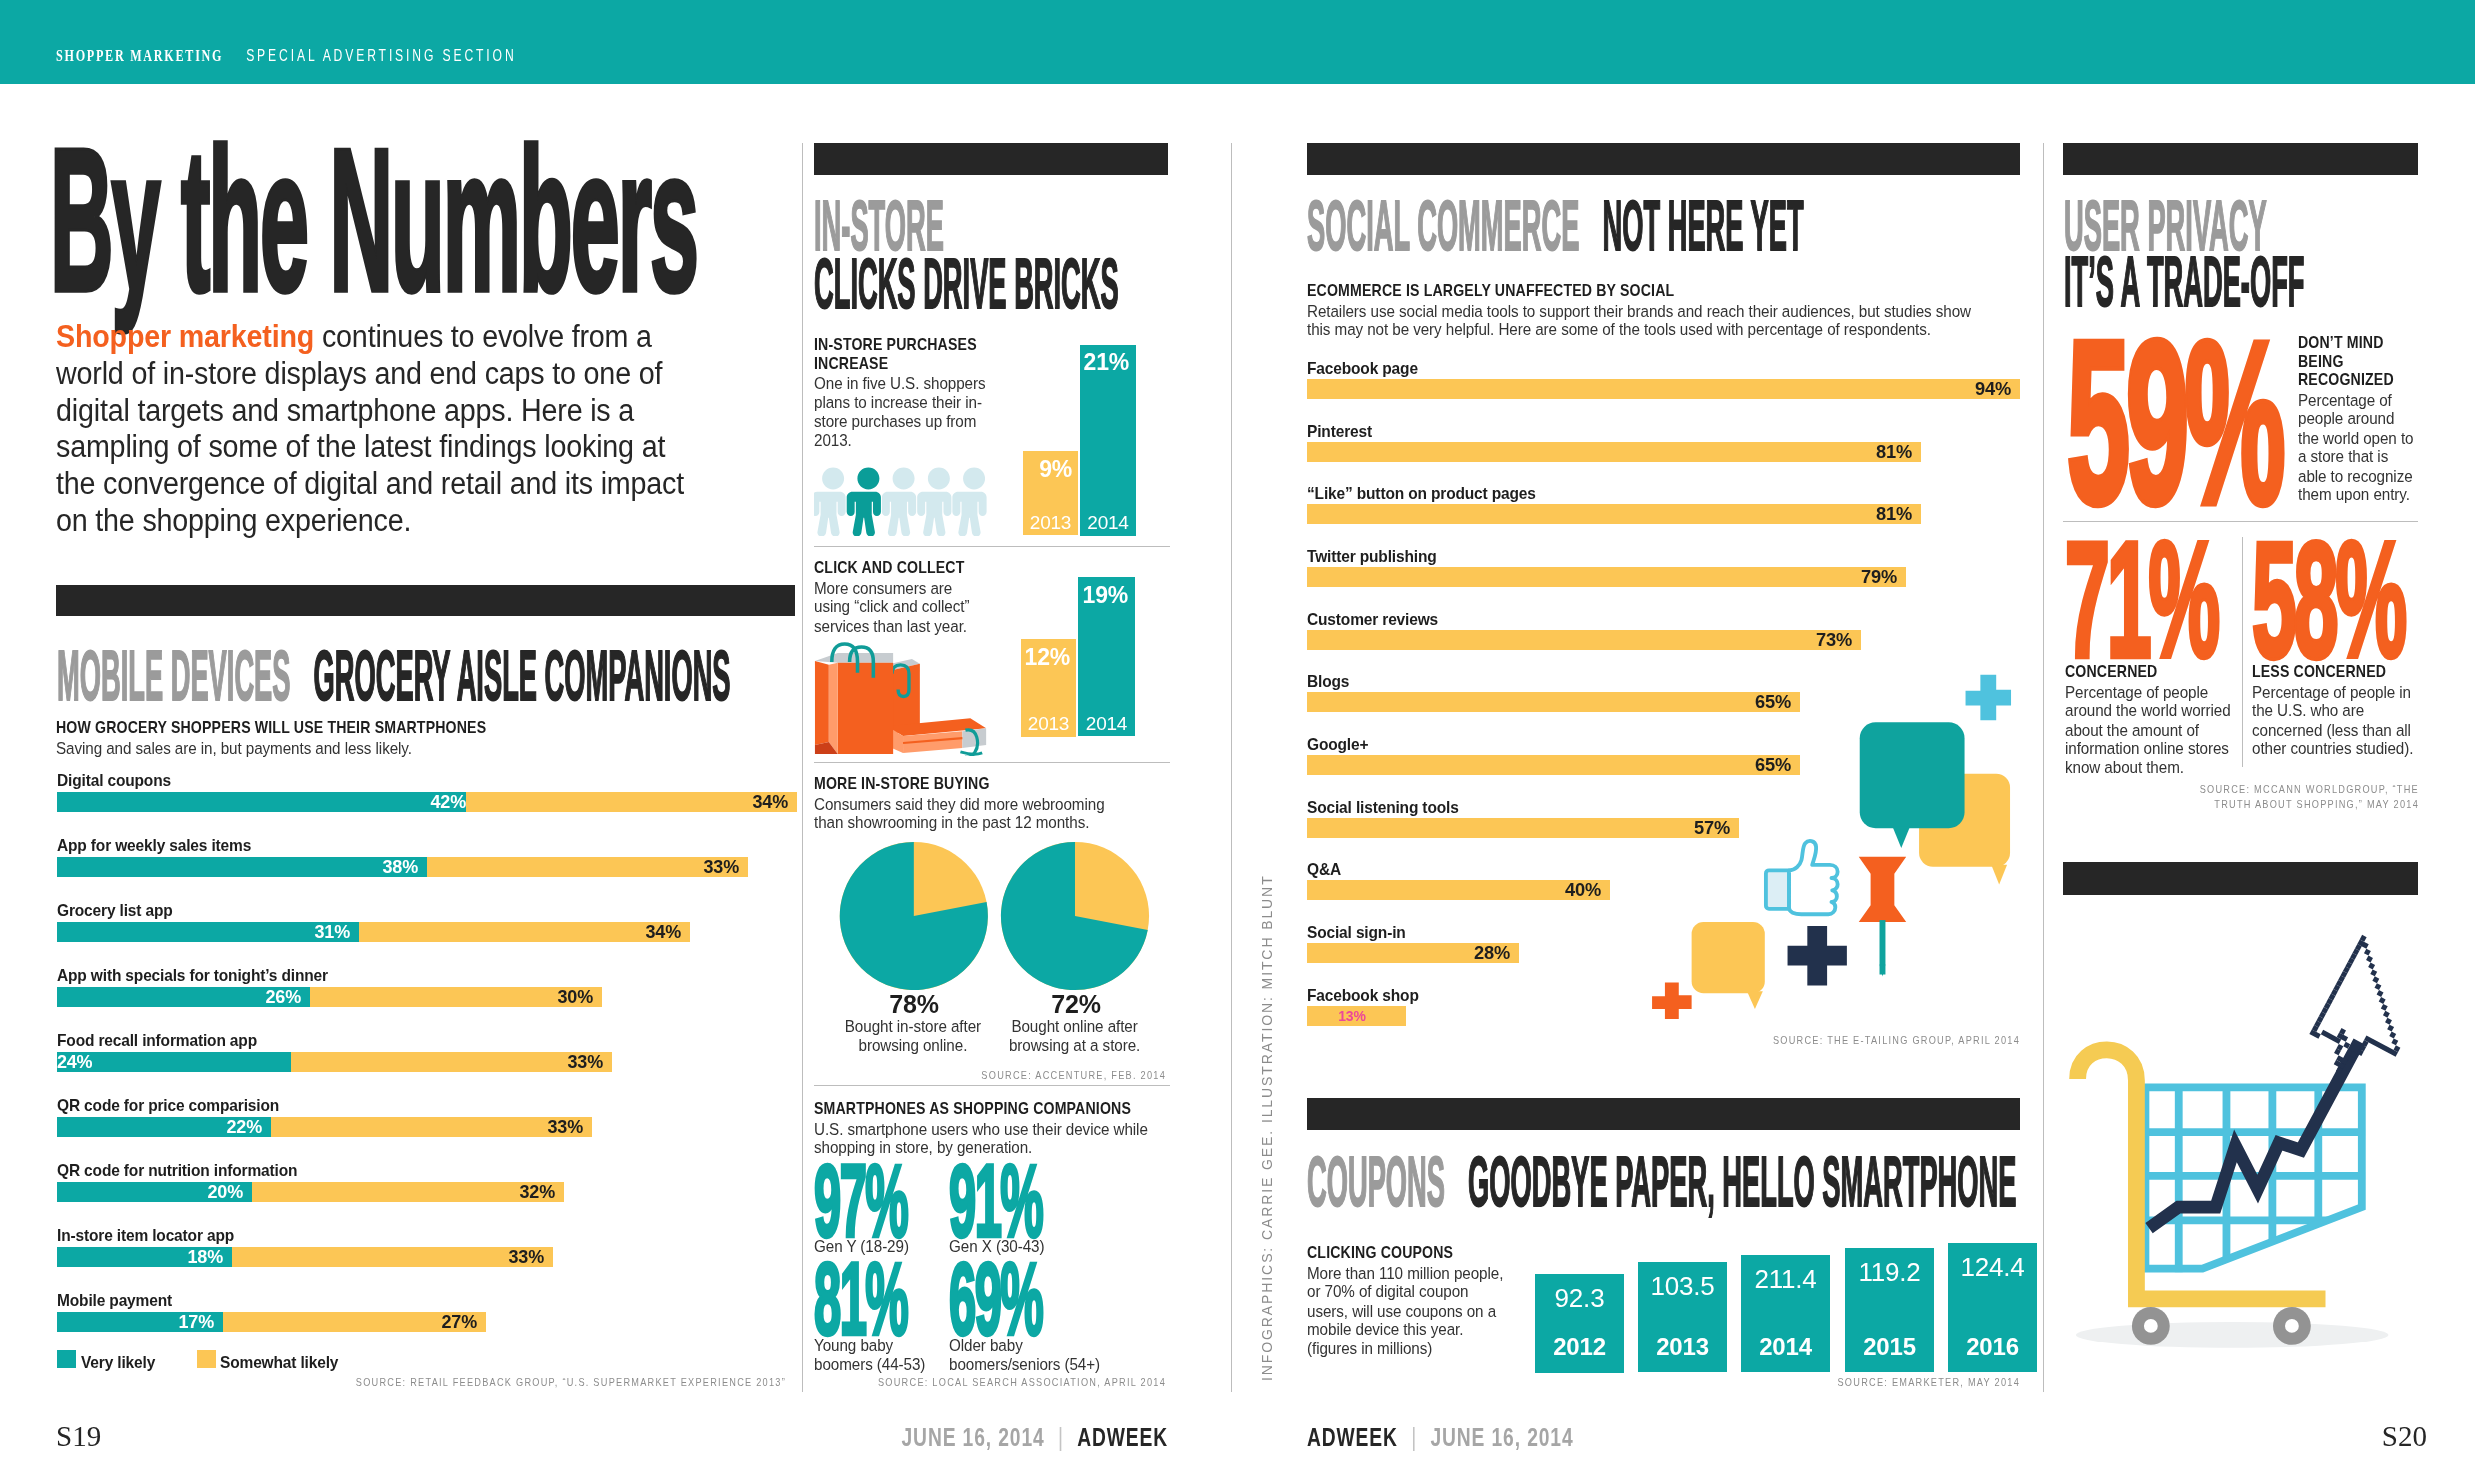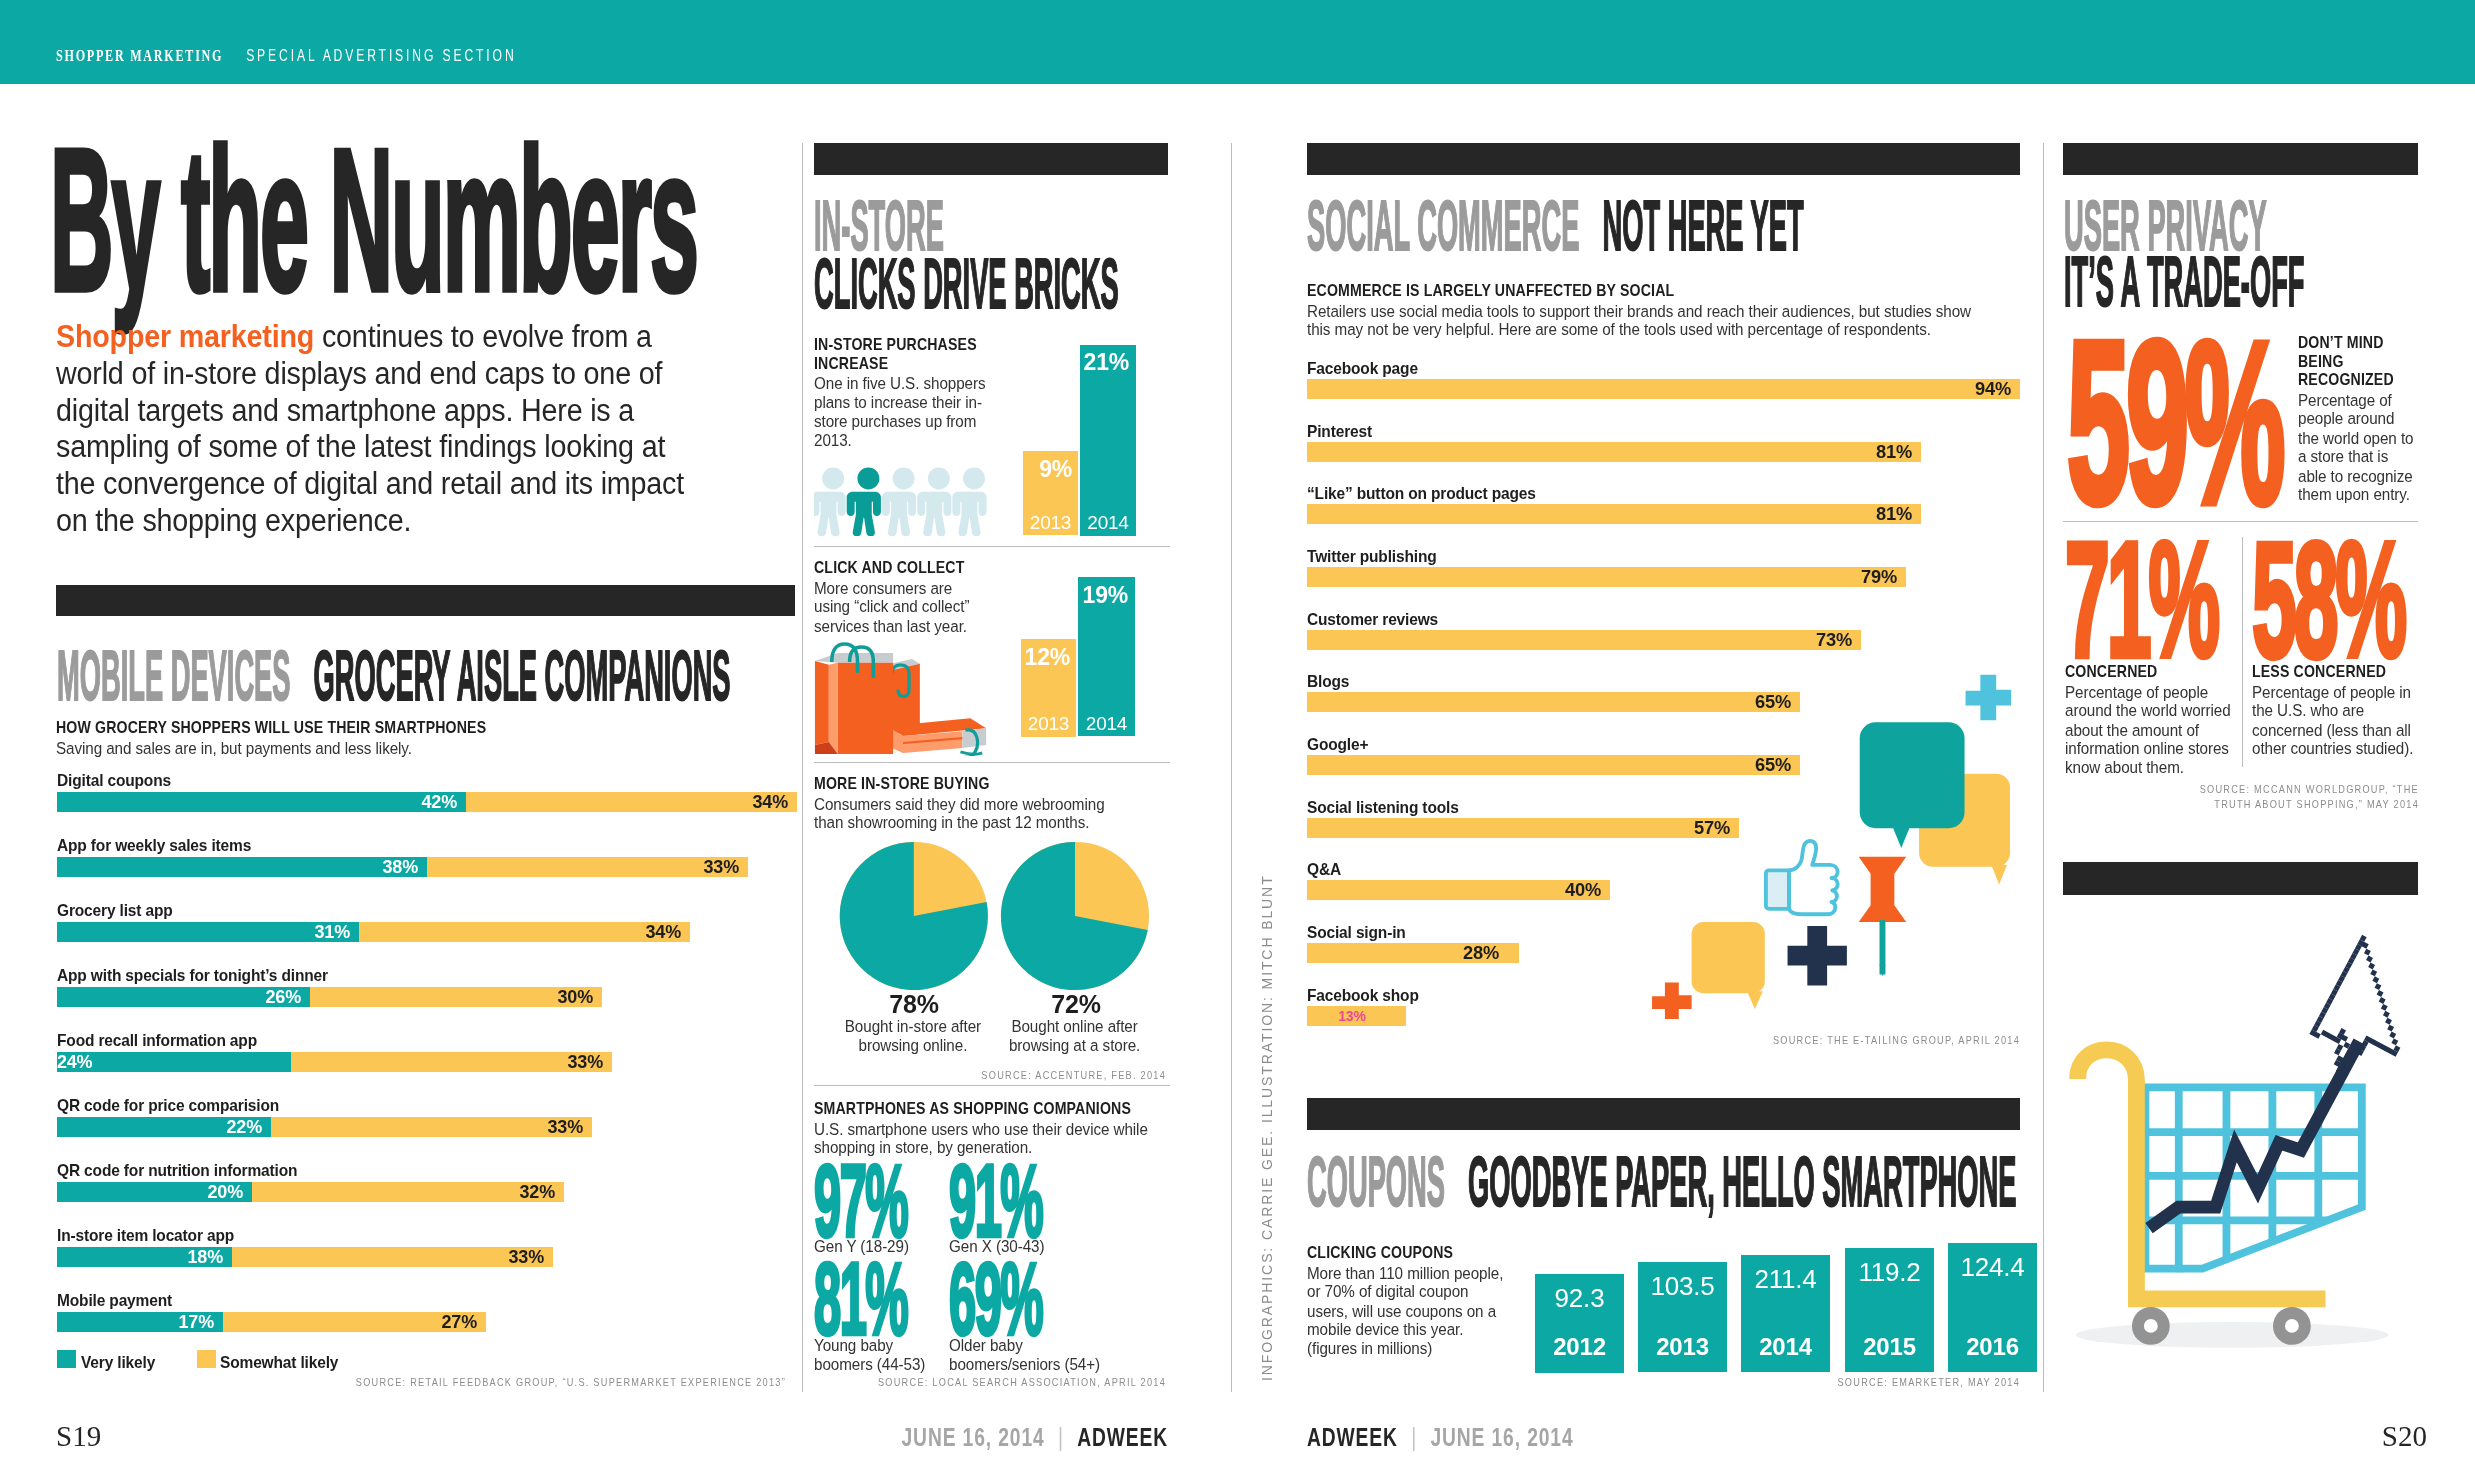--- a/index.html
+++ b/index.html
@@ -86,21 +86,21 @@
 <div class="vrule" style="left:2043px;top:143px;height:1249px;background:#BDBDBD;"></div>
 <div class="kbar" style="left:56px;top:585px;width:739px;height:31px;"></div>
 <div class="sechead" style="left:57px;top:640px;font-size:72px;transform:scale(0.379,0.977);"><b class="kick">MOBILE DEVICES</b><b style="display:inline-block;width:61px;"></b><b class="hd">GROCERY AISLE COMPANIONS</b></div>
 <div class="blk" style="left:56px;top:719px;width:936px;">
       <div class="h3">HOW GROCERY SHOPPERS WILL USE THEIR SMARTPHONES</div>
       <div class="body" style="margin-top:1px;">Saving and sales are in, but payments and less likely.</div>
     </div>
 <div class="rowlab" style="left:57px;top:770px;">Digital coupons</div>
 <div class="seg" style="left:57px;top:792px;width:409px;height:20px;background:#0CA8A4;"></div>
 <div class="seg" style="left:466px;top:792px;width:331px;height:20px;background:#FCC655;"></div>
-<div class="vlab" style="left:57px;top:792px;width:409px;height:20px;line-height:20px;text-align:right;padding-right:9px;color:#fff;">42%</div>
+<div class="vlab" style="left:57px;top:792px;width:409px;height:20px;line-height:20px;text-align:right;color:#fff;">42%</div>
 <div class="vlab" style="left:466px;top:792px;width:331px;height:20px;line-height:20px;text-align:right;padding-right:9px;color:#1E1E1E;">34%</div>
 <div class="rowlab" style="left:57px;top:835px;">App for weekly sales items</div>
 <div class="seg" style="left:57px;top:857px;width:370px;height:20px;background:#0CA8A4;"></div>
 <div class="seg" style="left:427px;top:857px;width:321px;height:20px;background:#FCC655;"></div>
 <div class="vlab" style="left:57px;top:857px;width:370px;height:20px;line-height:20px;text-align:right;padding-right:9px;color:#fff;">38%</div>
 <div class="vlab" style="left:427px;top:857px;width:321px;height:20px;line-height:20px;text-align:right;padding-right:9px;color:#1E1E1E;">33%</div>
 <div class="rowlab" style="left:57px;top:900px;">Grocery list app</div>
 <div class="seg" style="left:57px;top:922px;width:302px;height:20px;background:#0CA8A4;"></div>
 <div class="seg" style="left:359px;top:922px;width:331px;height:20px;background:#FCC655;"></div>
 <div class="vlab" style="left:57px;top:922px;width:302px;height:20px;line-height:20px;text-align:right;padding-right:9px;color:#fff;">31%</div>
@@ -282,21 +282,21 @@
 <div class="seg" style="left:1307px;top:755px;width:493px;height:20px;background:#FCC655;"></div>
 <div class="vlab" style="left:1307px;top:755px;width:493px;height:20px;line-height:20px;text-align:right;padding-right:9px;color:#1E1E1E;font-size:18.3px;">65%</div>
 <div class="rowlab" style="left:1307px;top:797px;">Social listening tools</div>
 <div class="seg" style="left:1307px;top:818px;width:432px;height:20px;background:#FCC655;"></div>
 <div class="vlab" style="left:1307px;top:818px;width:432px;height:20px;line-height:20px;text-align:right;padding-right:9px;color:#1E1E1E;font-size:18.3px;">57%</div>
 <div class="rowlab" style="left:1307px;top:859px;">Q&amp;A</div>
 <div class="seg" style="left:1307px;top:880px;width:303px;height:20px;background:#FCC655;"></div>
 <div class="vlab" style="left:1307px;top:880px;width:303px;height:20px;line-height:20px;text-align:right;padding-right:9px;color:#1E1E1E;font-size:18.3px;">40%</div>
 <div class="rowlab" style="left:1307px;top:922px;">Social sign-in</div>
 <div class="seg" style="left:1307px;top:943px;width:212px;height:20px;background:#FCC655;"></div>
-<div class="vlab" style="left:1307px;top:943px;width:212px;height:20px;line-height:20px;text-align:right;padding-right:20px;color:#1E1E1E;font-size:18.3px;">28%</div>
+<div class="vlab" style="left:1307px;top:943px;width:212px;height:20px;line-height:20px;text-align:right;padding-right:9px;color:#1E1E1E;font-size:18.3px;">28%</div>
 <div class="rowlab" style="left:1307px;top:985px;">Facebook shop</div>
 <div class="seg" style="left:1307px;top:1006px;width:99px;height:20px;background:#FCC655;"></div>
 <div class="vlab" style="left:1307px;top:1006px;width:99px;height:20px;line-height:20px;text-align:center;padding-right:9px;color:#ec4899;font-size:14px;">13%</div>
 <div class="src" style="left:2020px;top:1034px;transform:translateX(-100%) scaleX(0.835);transform-origin:right top;">SOURCE: THE E-TAILING GROUP, APRIL 2014</div>
 <svg class="abs" style="left:1643px;top:663px;width:386px;height:356px;" viewBox="0 0 390 360">
       <path d="M 341 12 h 16 v 15 h 15 v 16 h -15 v 15 h -16 v -15 h -15 v -15 h 15 Z" fill="#4FC2DE"></path>
       <g>
         <rect x="279" y="112" width="92" height="94" rx="14" ry="14" fill="#FCC655"></rect>
         <path d="M 352 204 l 8 20 l 8 -20 Z" fill="#FCC655"></path>
       </g>

